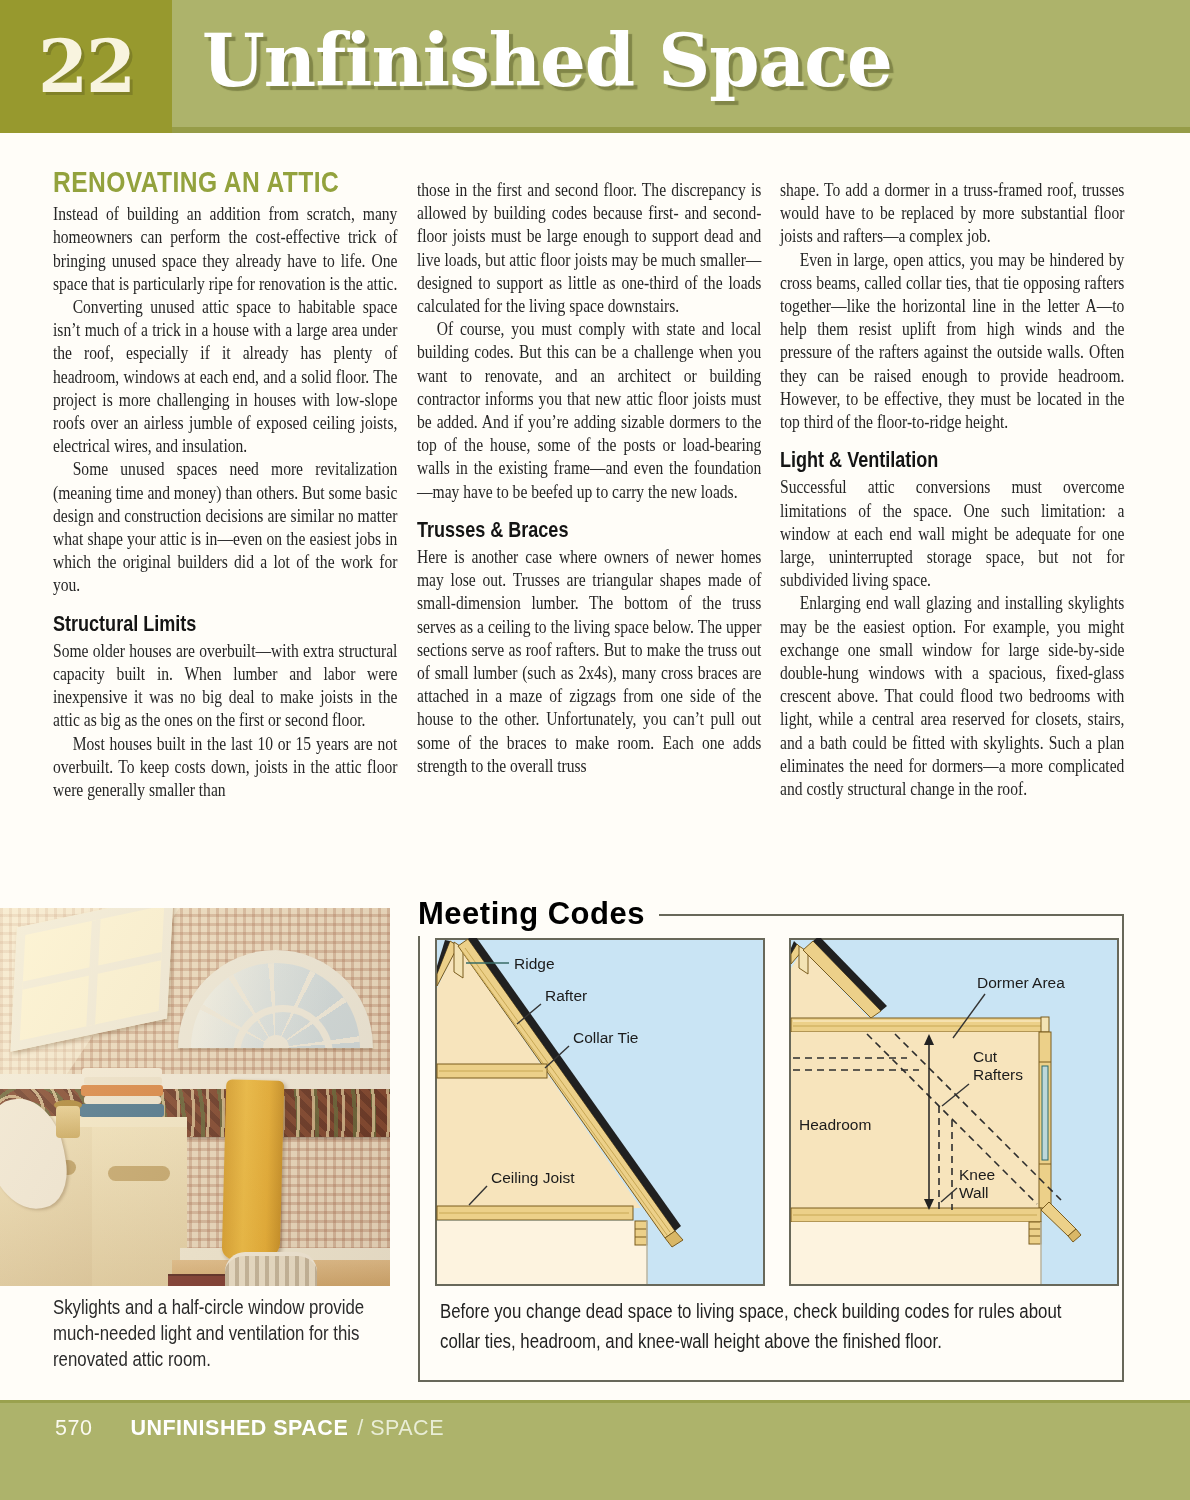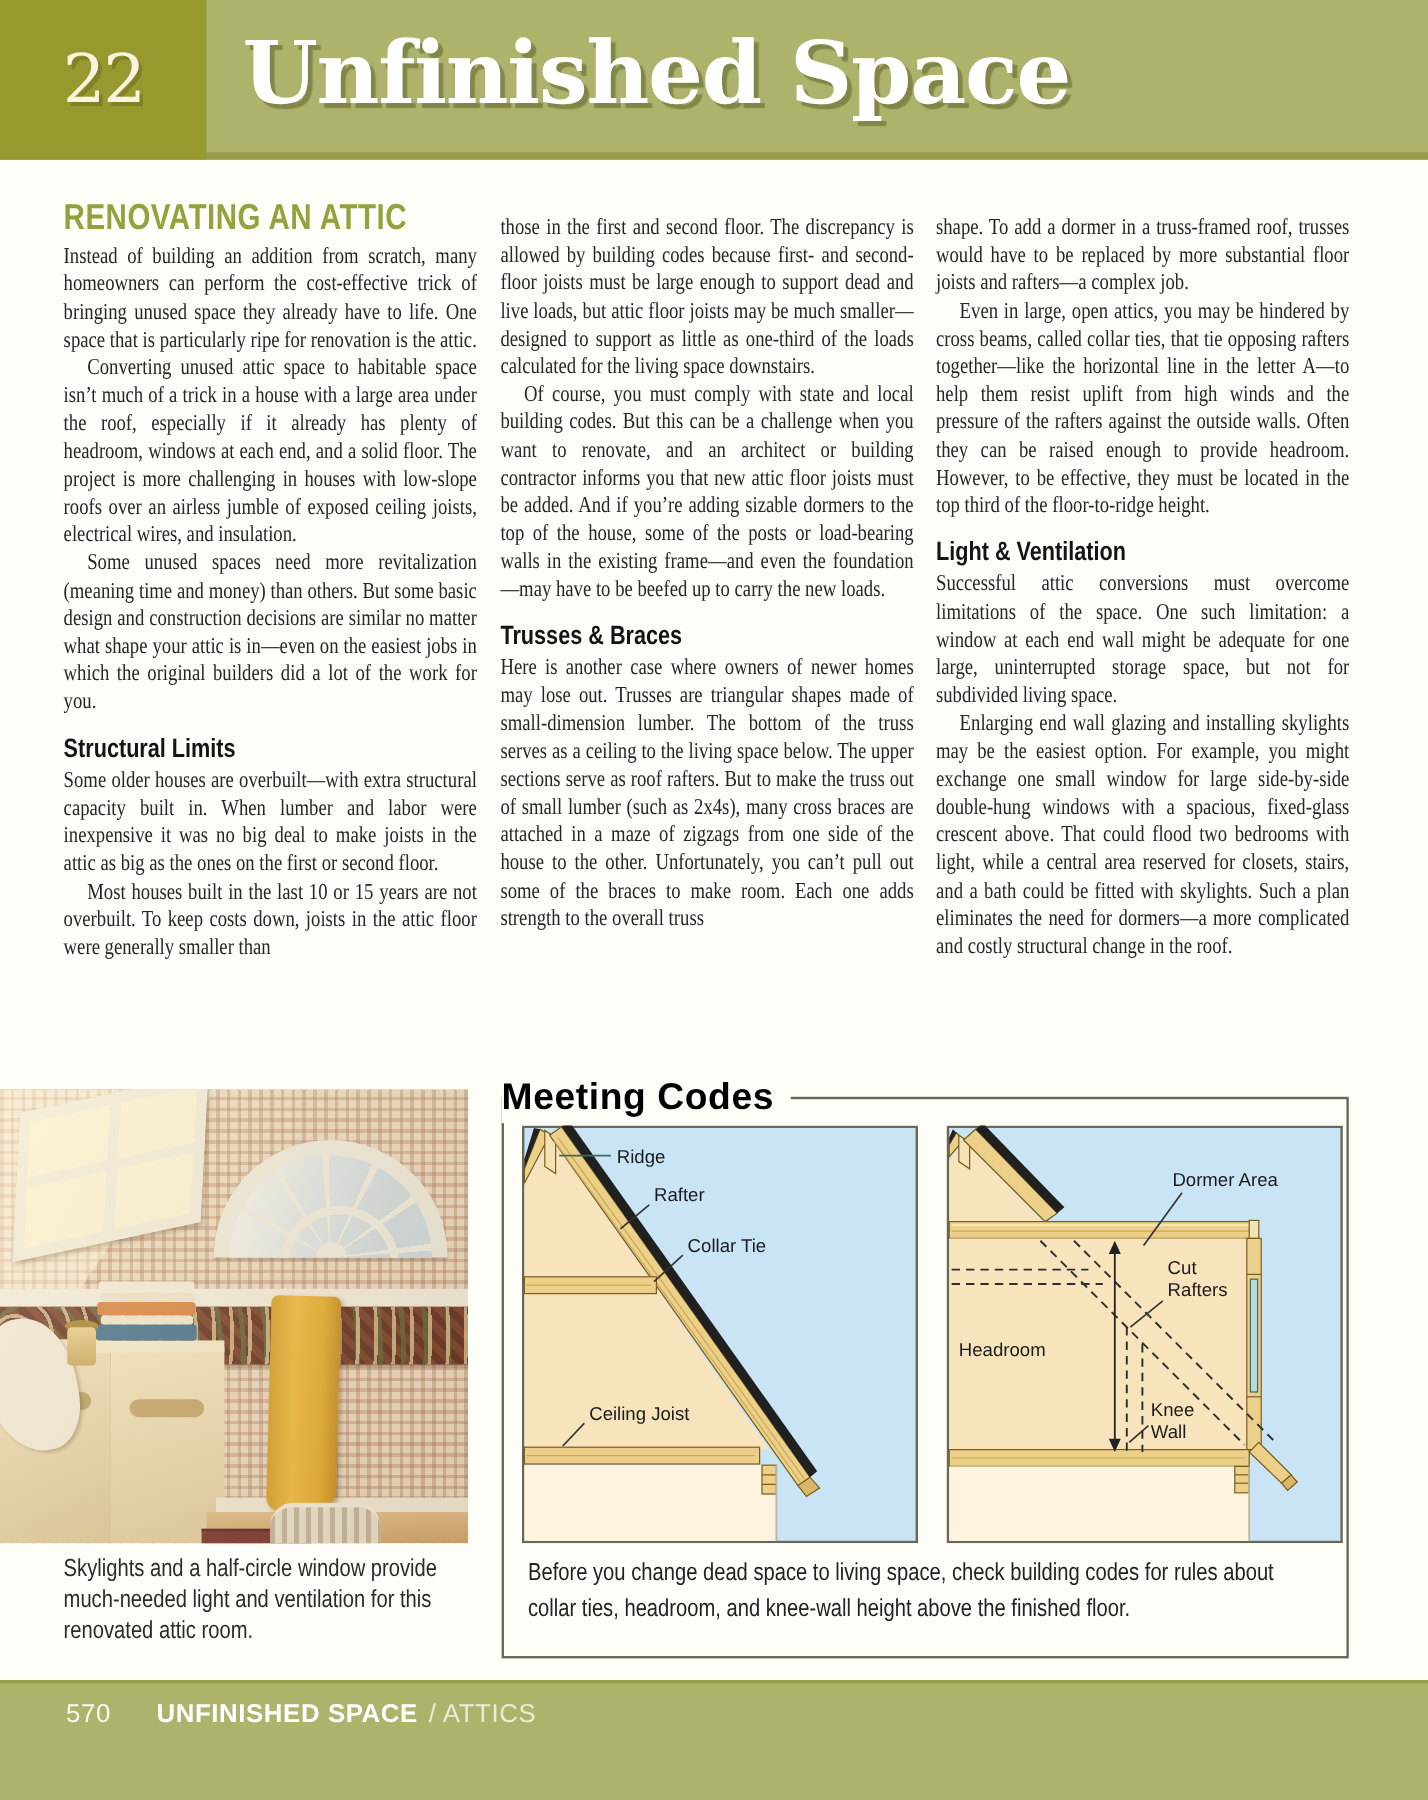--- a/index.html
+++ b/index.html
@@ -4,21 +4,21 @@
 <style>
   html,body{margin:0;padding:0;background:#ffffff;}
   .page{position:relative;width:1190px;height:1500px;background:#fffdf8;overflow:hidden;
         font-family:"Liberation Serif",serif;}
 
   
   .band{position:absolute;left:0;top:0;width:1190px;height:133px;background:#adb36b;}
   .band-edge{position:absolute;left:0;top:127px;width:1190px;height:6px;background:#969c48;}
   .chapbox{position:absolute;left:0;top:0;width:172px;height:133px;background:#97992e;
            display:flex;align-items:center;justify-content:center;}
-  .chapnum{font-family:"DejaVu Serif",serif;font-weight:normal;font-size:56px;color:#f8f4df;
+  .chapnum{font-family:"DejaVu Serif",serif;font-weight:bold;font-size:72px;color:#f8f4df;
            text-shadow:3px 3px 0 rgba(60,60,20,.25);letter-spacing:-2px;}
   .chaptitle{position:absolute;left:202px;top:18px;font-family:"DejaVu Serif",serif;font-weight:bold;
              font-size:72px;color:#ffffff;text-shadow:4px 4px 1px rgba(75,80,30,.45);letter-spacing:-1px;}
 
   
   .col{position:absolute;width:420px;transform:scaleX(.82);transform-origin:0 0;
        font-size:19px;line-height:23.2px;color:#262626;text-align:justify;}
   .col p{margin:0;}
   .col p.ind{text-indent:24px;}
   .h2{font-family:"Liberation Sans",sans-serif;font-weight:bold;font-size:30px;color:#93a23d;
@@ -271,17 +271,17 @@
       <text class="dlabel" x="170" y="260">Wall</text>
     </svg>
 
     <div class="codes-caption">Before you change dead space to living space, check building codes for rules about collar ties, headroom, and knee-wall height above the finished floor.</div>
   </div>
 
   <div class="footer">
     <div class="footer-row">
       <span class="f-num">570</span>
       <span class="f-sec">UNFINISHED SPACE</span>
-      <span class="f-sub">/ ATTICS</span>
+      <span class="f-sub">/ SPACE</span>
     </div>
   </div>
 
 </div>
 
 </body></html>

